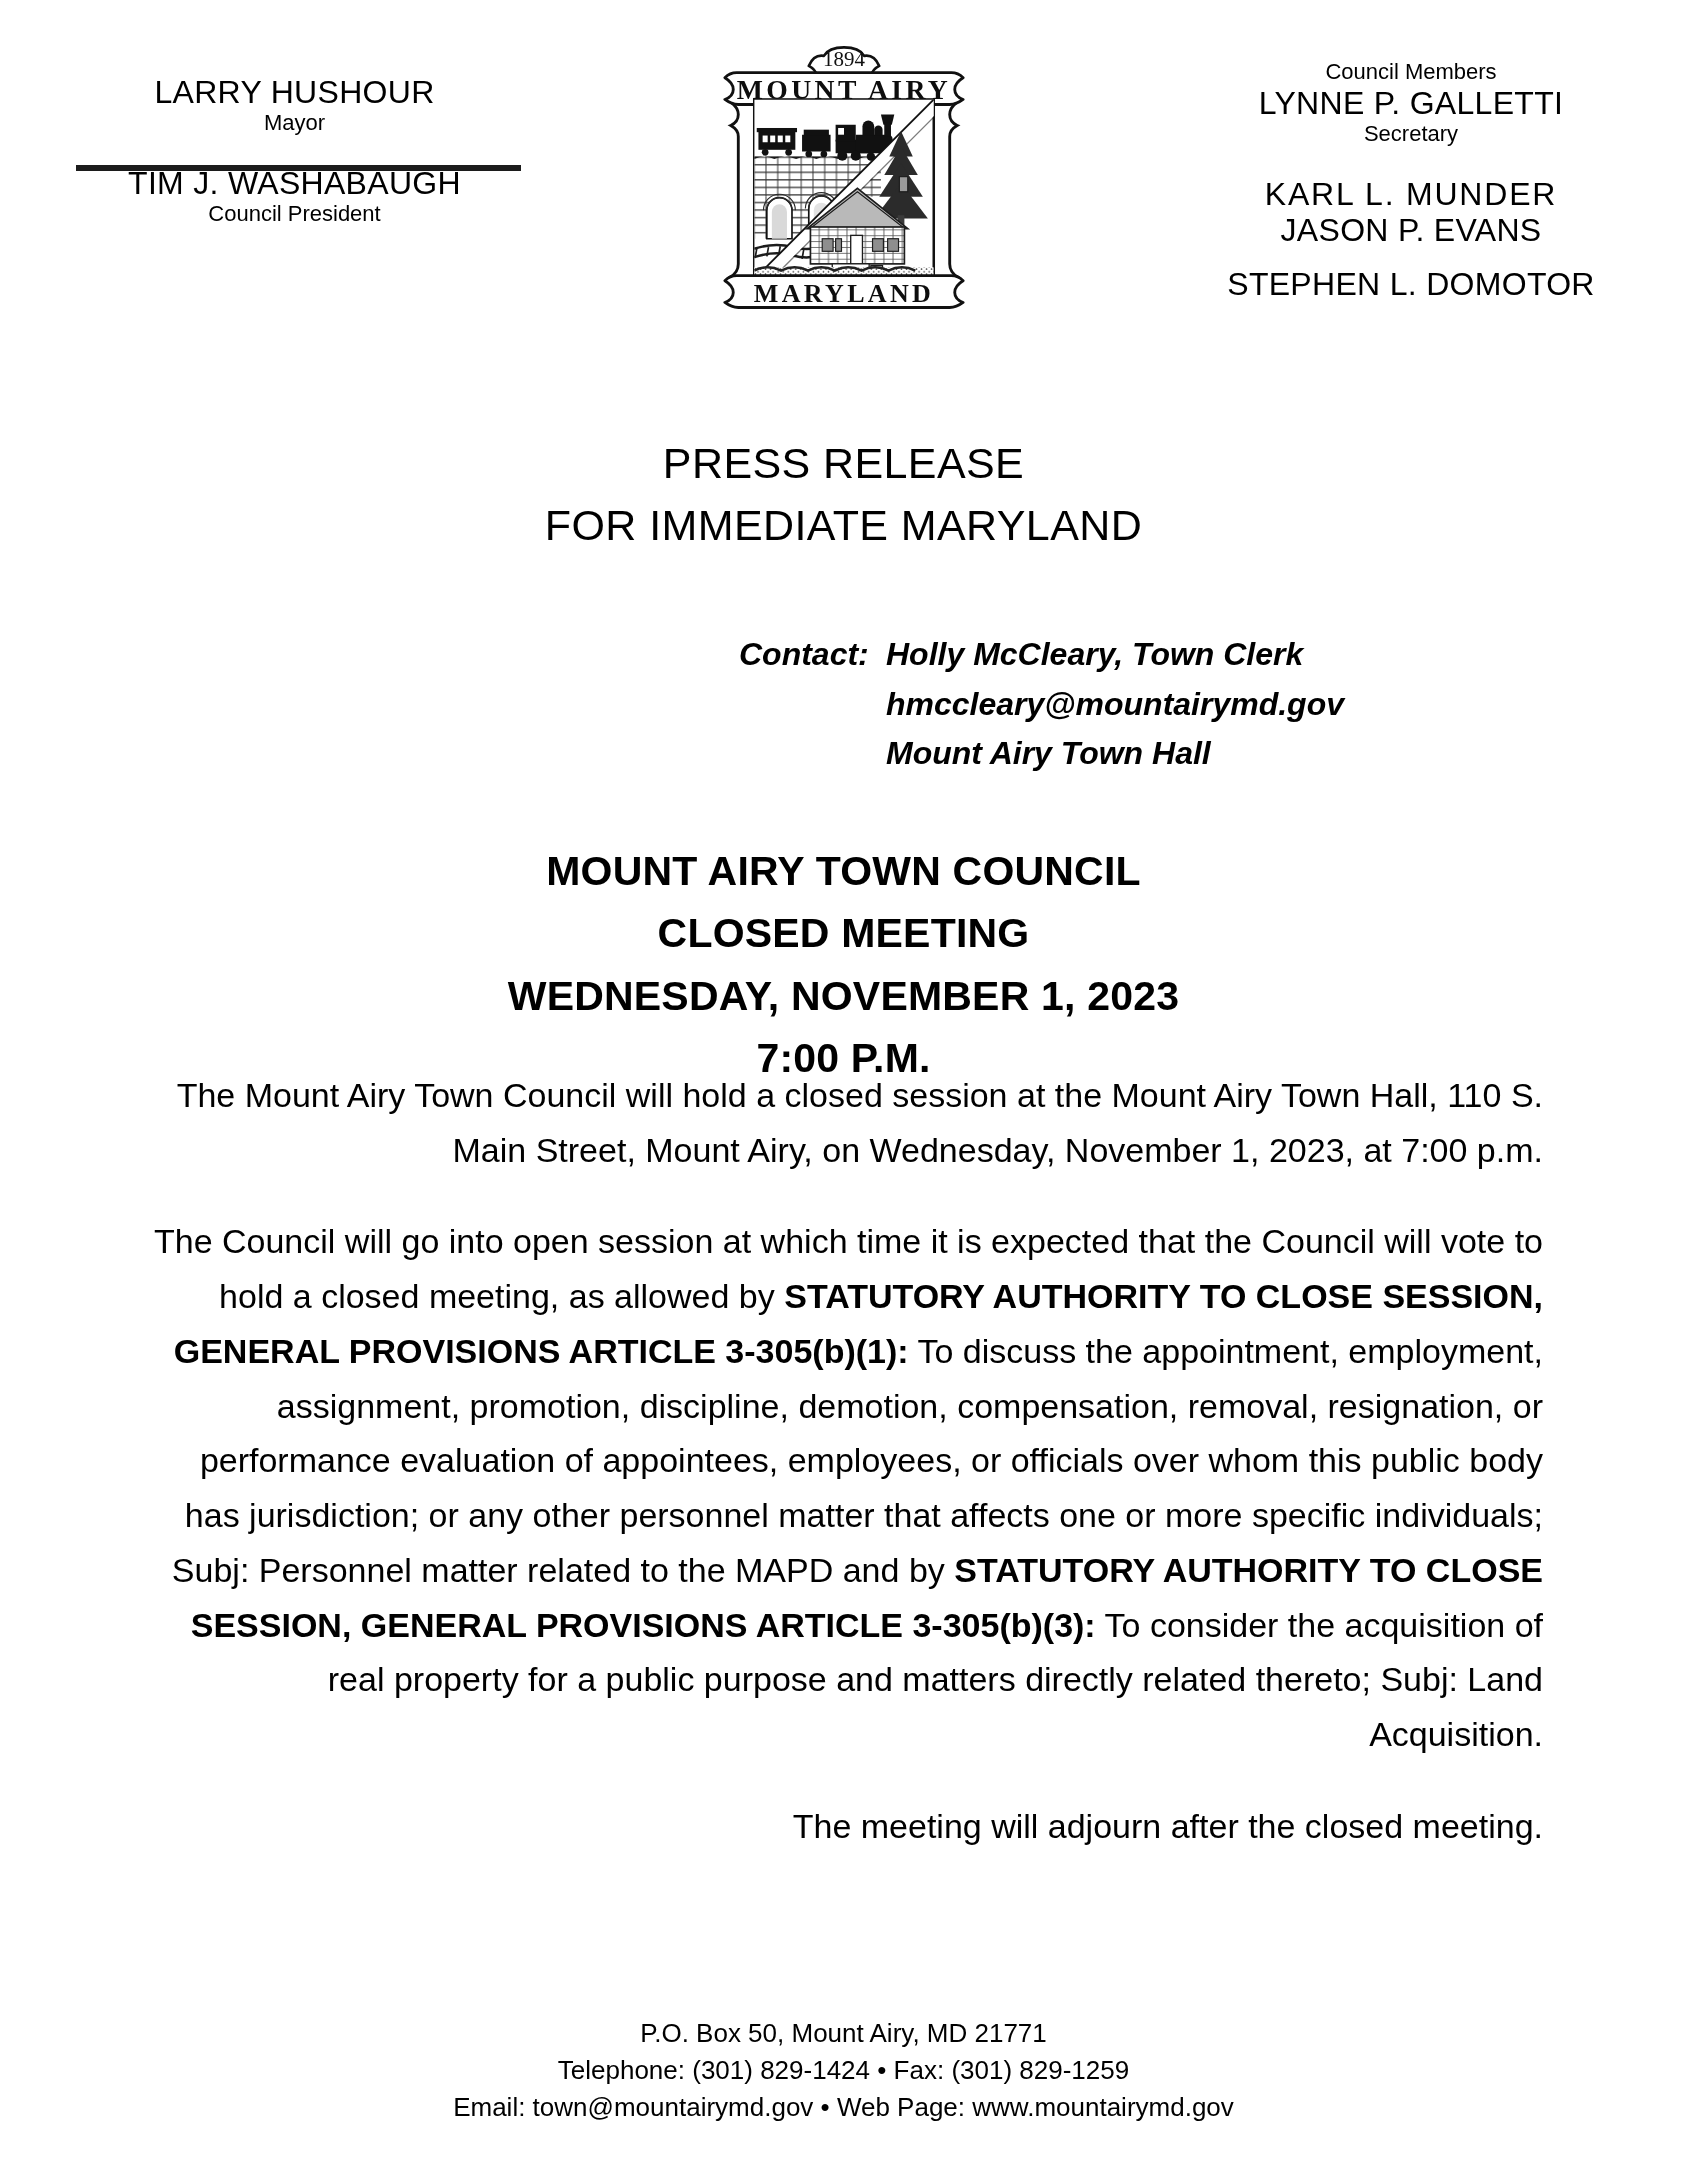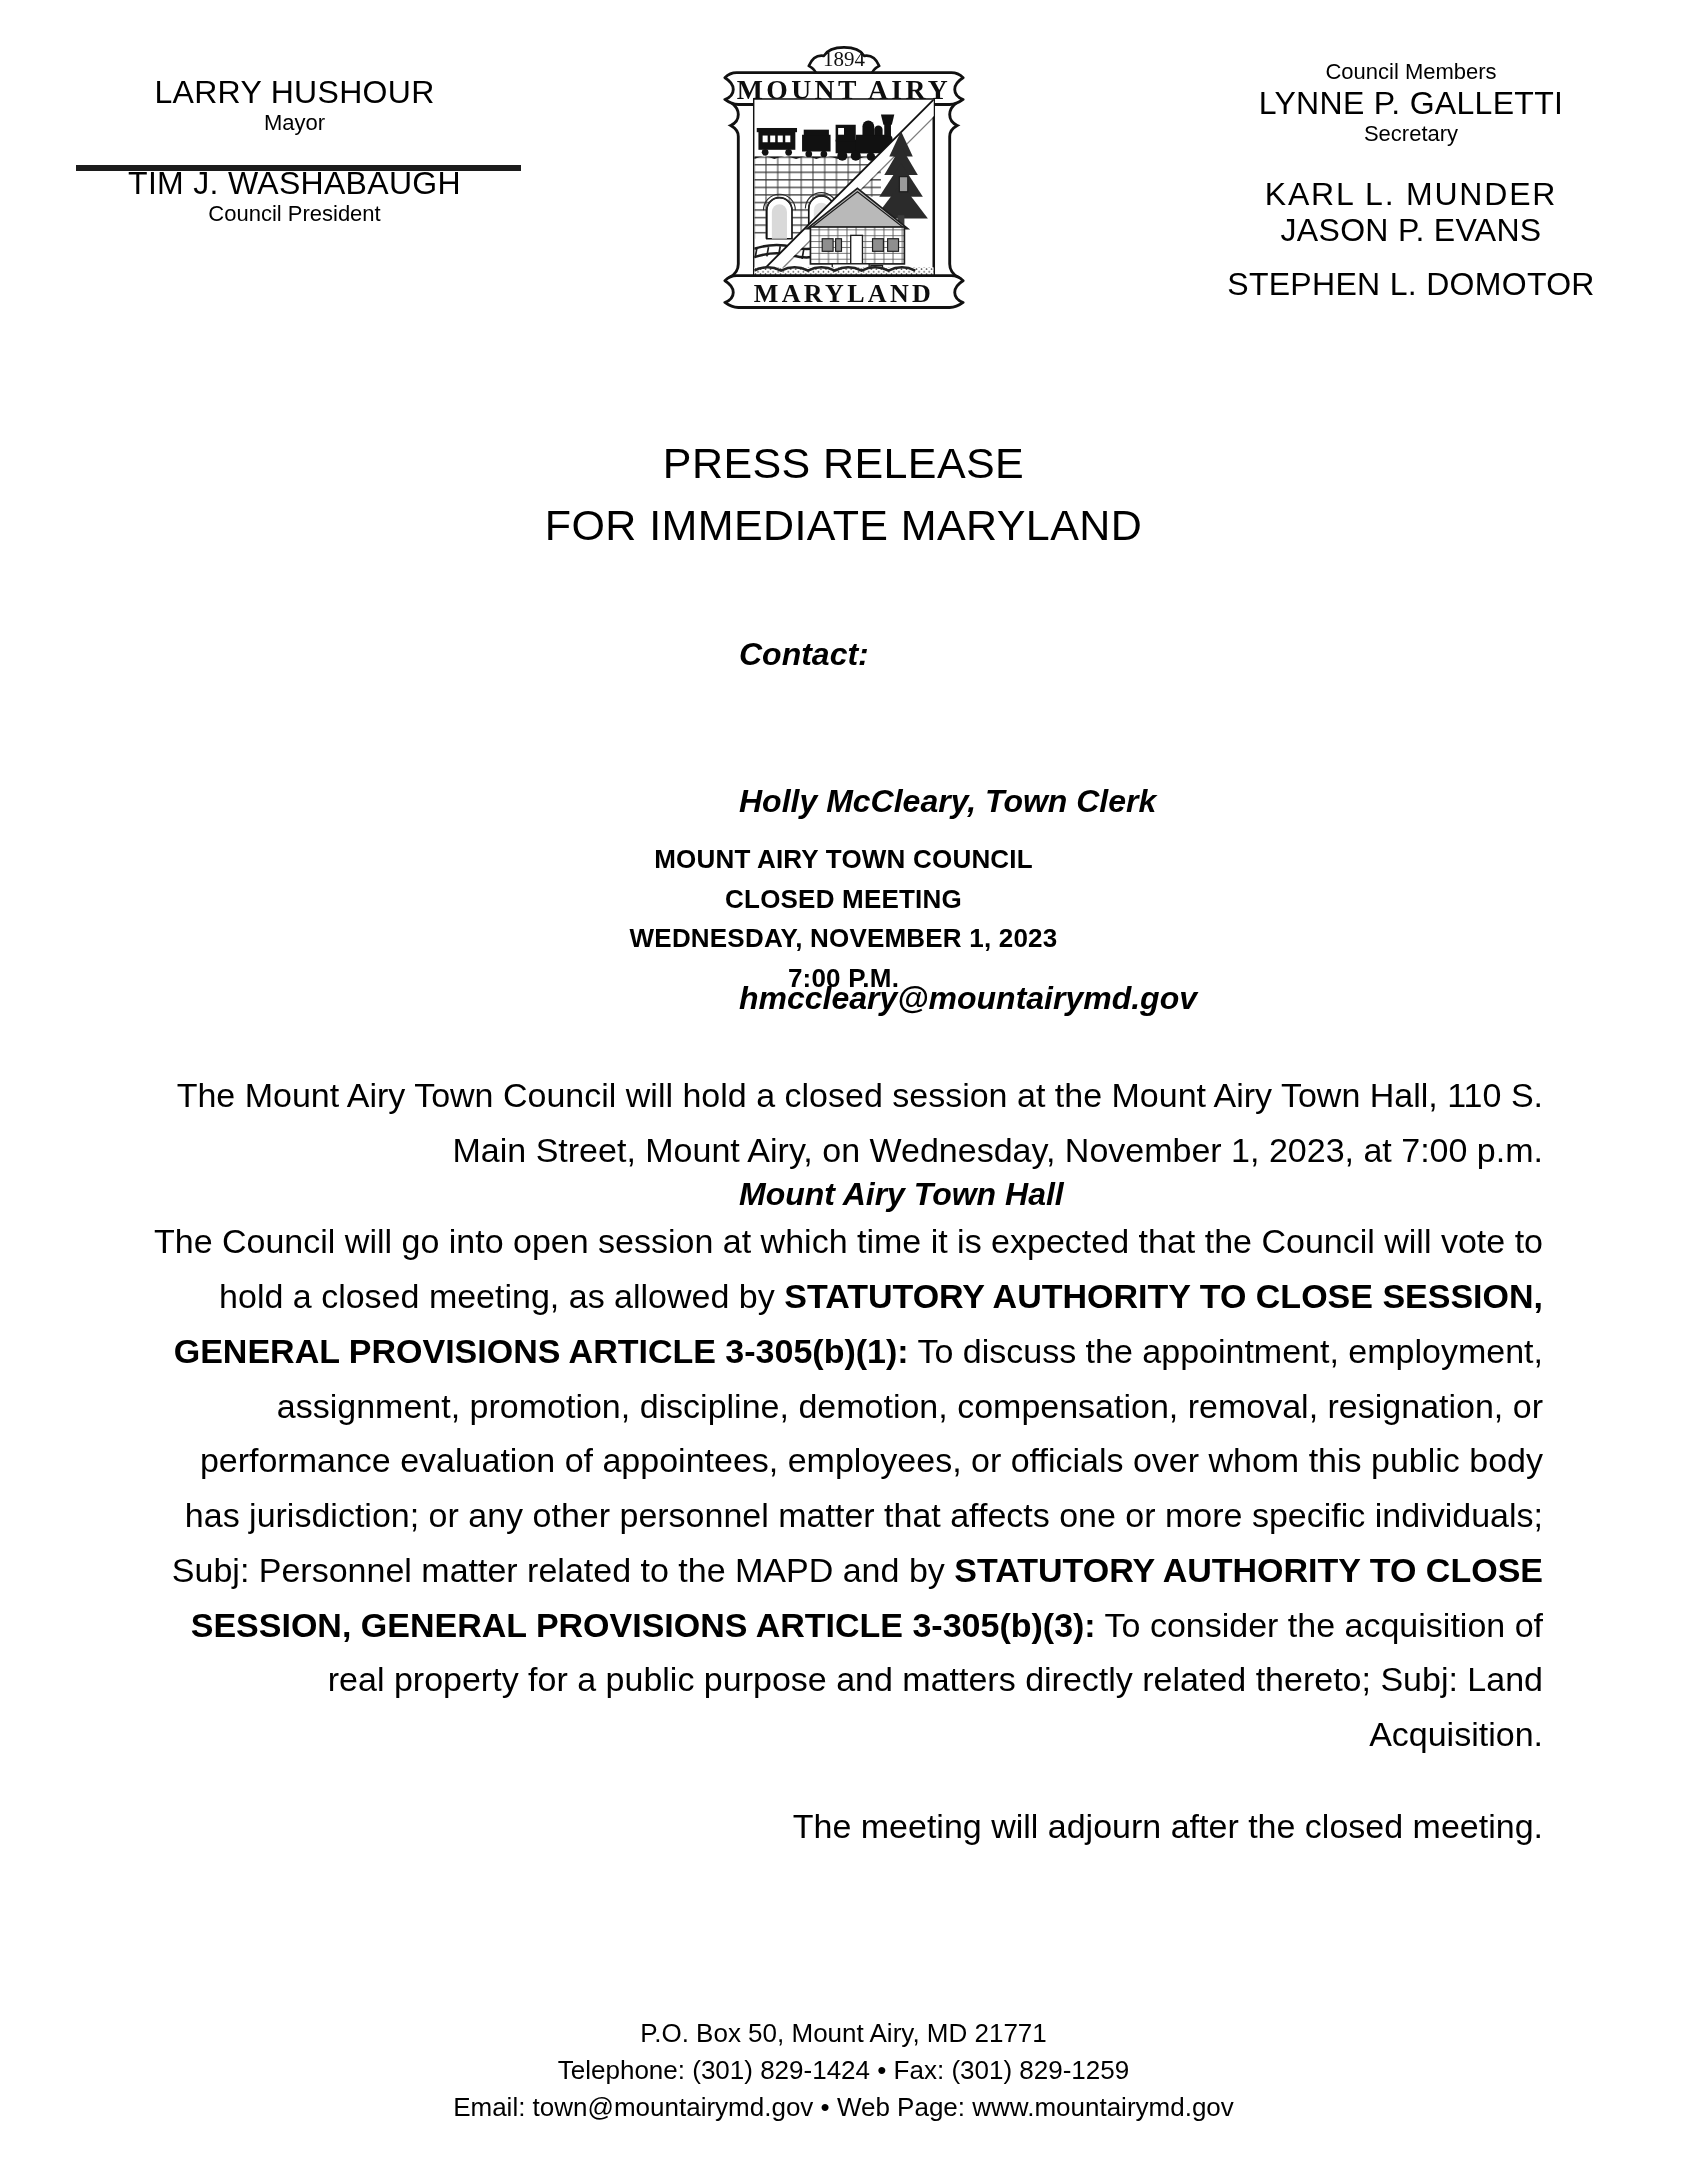--- a/index.html
+++ b/index.html
@@ -95,31 +95,31 @@
   .contact-block {
     position: absolute;
     left: 739px;
     top: 630px;
     font-weight: bold;
     font-style: italic;
     font-size: 32px;
     line-height: 1.55;
     white-space: nowrap;
   }
-  .contact-row { display: flex; flex-direction: column; }
+  .contact-row { display: flex; }
   .contact-label { width: 147px; flex: 0 0 147px; }
 
   .meeting-head {
     position: absolute;
     left: 0;
     top: 840px;
     width: 1687px;
     text-align: center;
     font-weight: bold;
-    font-size: 26px;
+    font-size: 41px;
     line-height: 1.52;
     letter-spacing: 0.2px;
   }
 
   .body-copy {
     position: absolute;
     left: 149px;
     top: 1068px;
     width: 1394px;
     font-size: 34px;

